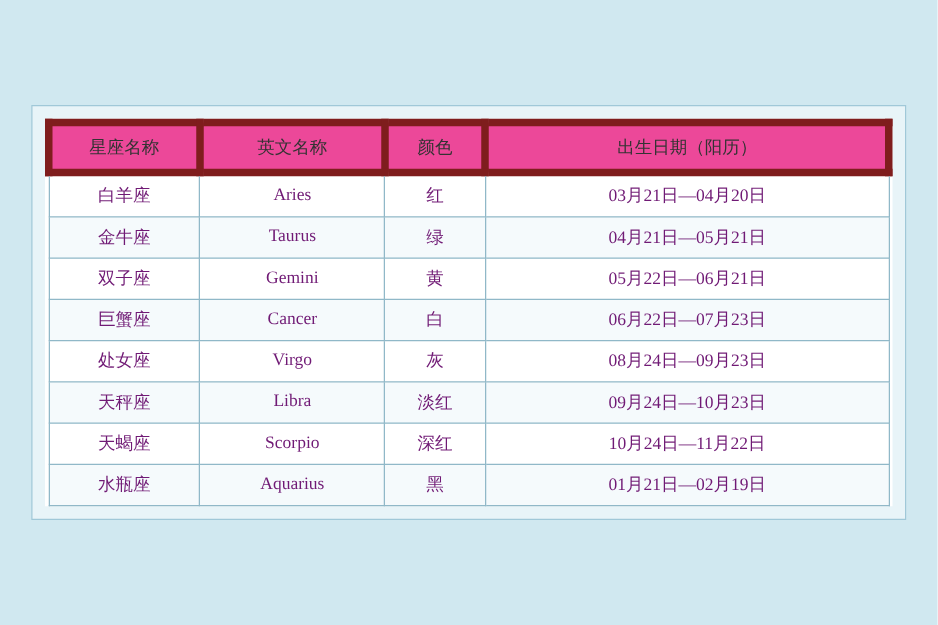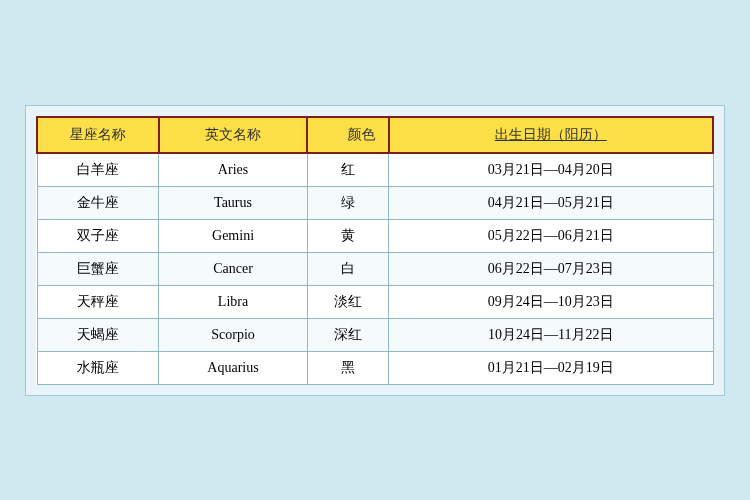--- a/index.html
+++ b/index.html
@@ -26,46 +26,46 @@
       width: 700px;
     }
 
     table {
       width: 100%;
       border-collapse: collapse;
       background-color: #ffffff;
     }
 
     th {
-      background-color: #fde047;
-      border: 2px solid #7f1d1d;
+      background-color: #ec4899;
+      border: 6px solid #7f1d1d;
       padding: 8px 12px;
       text-align: center;
       font-weight: normal;
       color: #333;
       font-size: 14px;
     }
 
     td {
       border: 1px solid #90b8c8;
       padding: 7px 12px;
       text-align: center;
-      color: #000000;
+      color: #701a75;
       font-size: 14px;
       background-color: #ffffff;
     }
 
     tr:nth-child(even) td {
       background-color: #f5fafc;
     }
 
     .col-chinese { width: 18%; }
     .col-english { width: 22%; text-align: center; }
-    .col-color   { width: 12%; text-align: right; }
-    .col-date    { width: 48%; text-decoration: underline; }
+    .col-color   { width: 12%; }
+    .col-date    { width: 48%; }
   </style>
 </head>
 <body>
 
 <div class="container">
   <table>
     <thead>
       <tr>
         <th class="col-chinese">星座名称</th>
         <th class="col-english">英文名称</th>
@@ -92,20 +92,26 @@
           <td>黄</td>
           <td>05月22日—06月21日</td>
         </tr>
         <tr>
           <td>巨蟹座</td>
           <td>Cancer</td>
           <td>白</td>
           <td>06月22日—07月23日</td>
         </tr>
         <tr>
+          <td>处女座</td>
+          <td>Virgo</td>
+          <td>灰</td>
+          <td>08月24日—09月23日</td>
+        </tr>
+        <tr>
           <td>天秤座</td>
           <td>Libra</td>
           <td>淡红</td>
           <td>09月24日—10月23日</td>
         </tr>
         <tr>
           <td>天蝎座</td>
           <td>Scorpio</td>
           <td>深红</td>
           <td>10月24日—11月22日</td>

